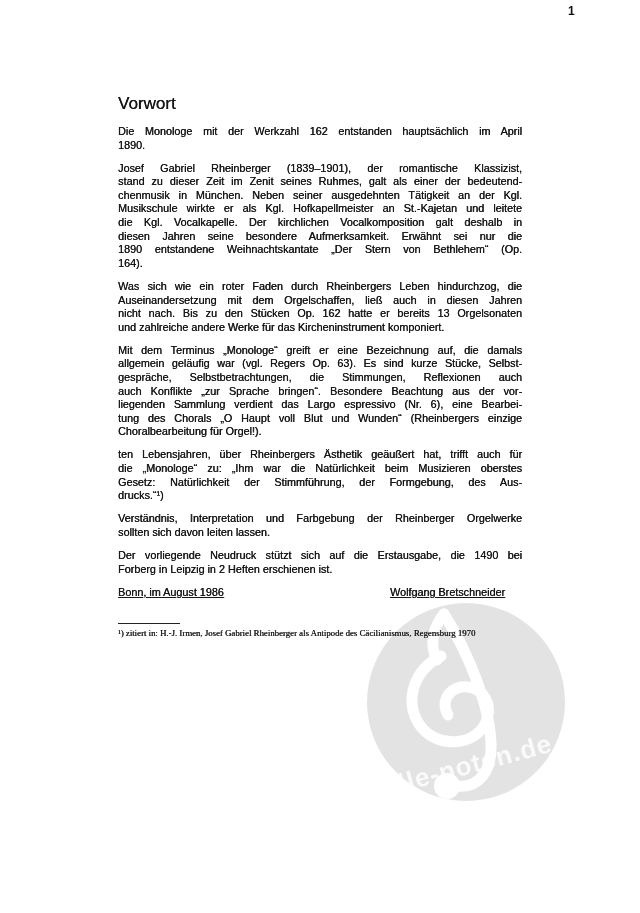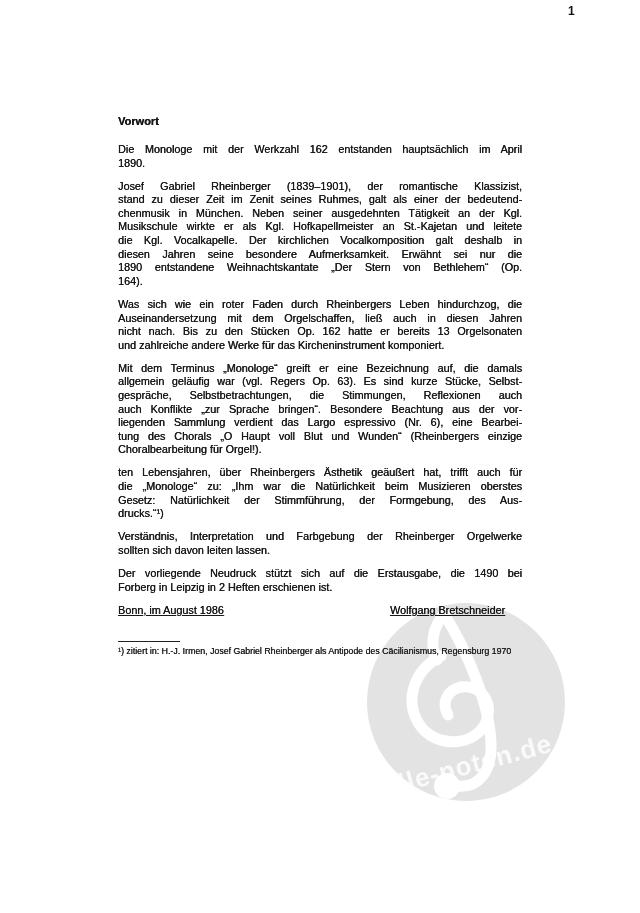--- a/index.html
+++ b/index.html
@@ -22,40 +22,40 @@
     z-index:0;
   }
   .content{
     position:absolute;left:118px;top:96px;width:404px;
     z-index:1;
     font-size:10.8px;line-height:13.6px;
     color:#171717;
     text-shadow:0.3px 0 0 currentColor;
   }
   .heading{
-    font-size:11px;font-weight:bold;
-    margin:18px 0 14px 0;
+    font-size:17px;font-weight:normal;
+    margin:0 0 14px 0;
     line-height:15px;
   }
   .paragraph{margin:0 0 9.5px 0;}
   .line{min-height:13.6px;}
   .line.justified{
     text-align:justify;
     text-align-last:justify;
     text-justify:inter-word;
   }
   .signoff{
     display:flex;
     justify-content:space-between;
     margin-top:9px;
     width:404px;
     text-decoration:underline;
   }
   .signoff .author{margin-right:17px;}
-  .footnote{margin-top:24px;}
+  .footnote{margin-top:24px;font-family:Liberation Serif, serif;}
   .footnote-rule{
     width:62px;height:0;
     border-top:1.3px solid #222;
     margin-bottom:4px;
   }
   .footnote-text{
     font-size:8.8px;line-height:11px;
     white-space:nowrap;
     color:#1e1e1e;
   }

